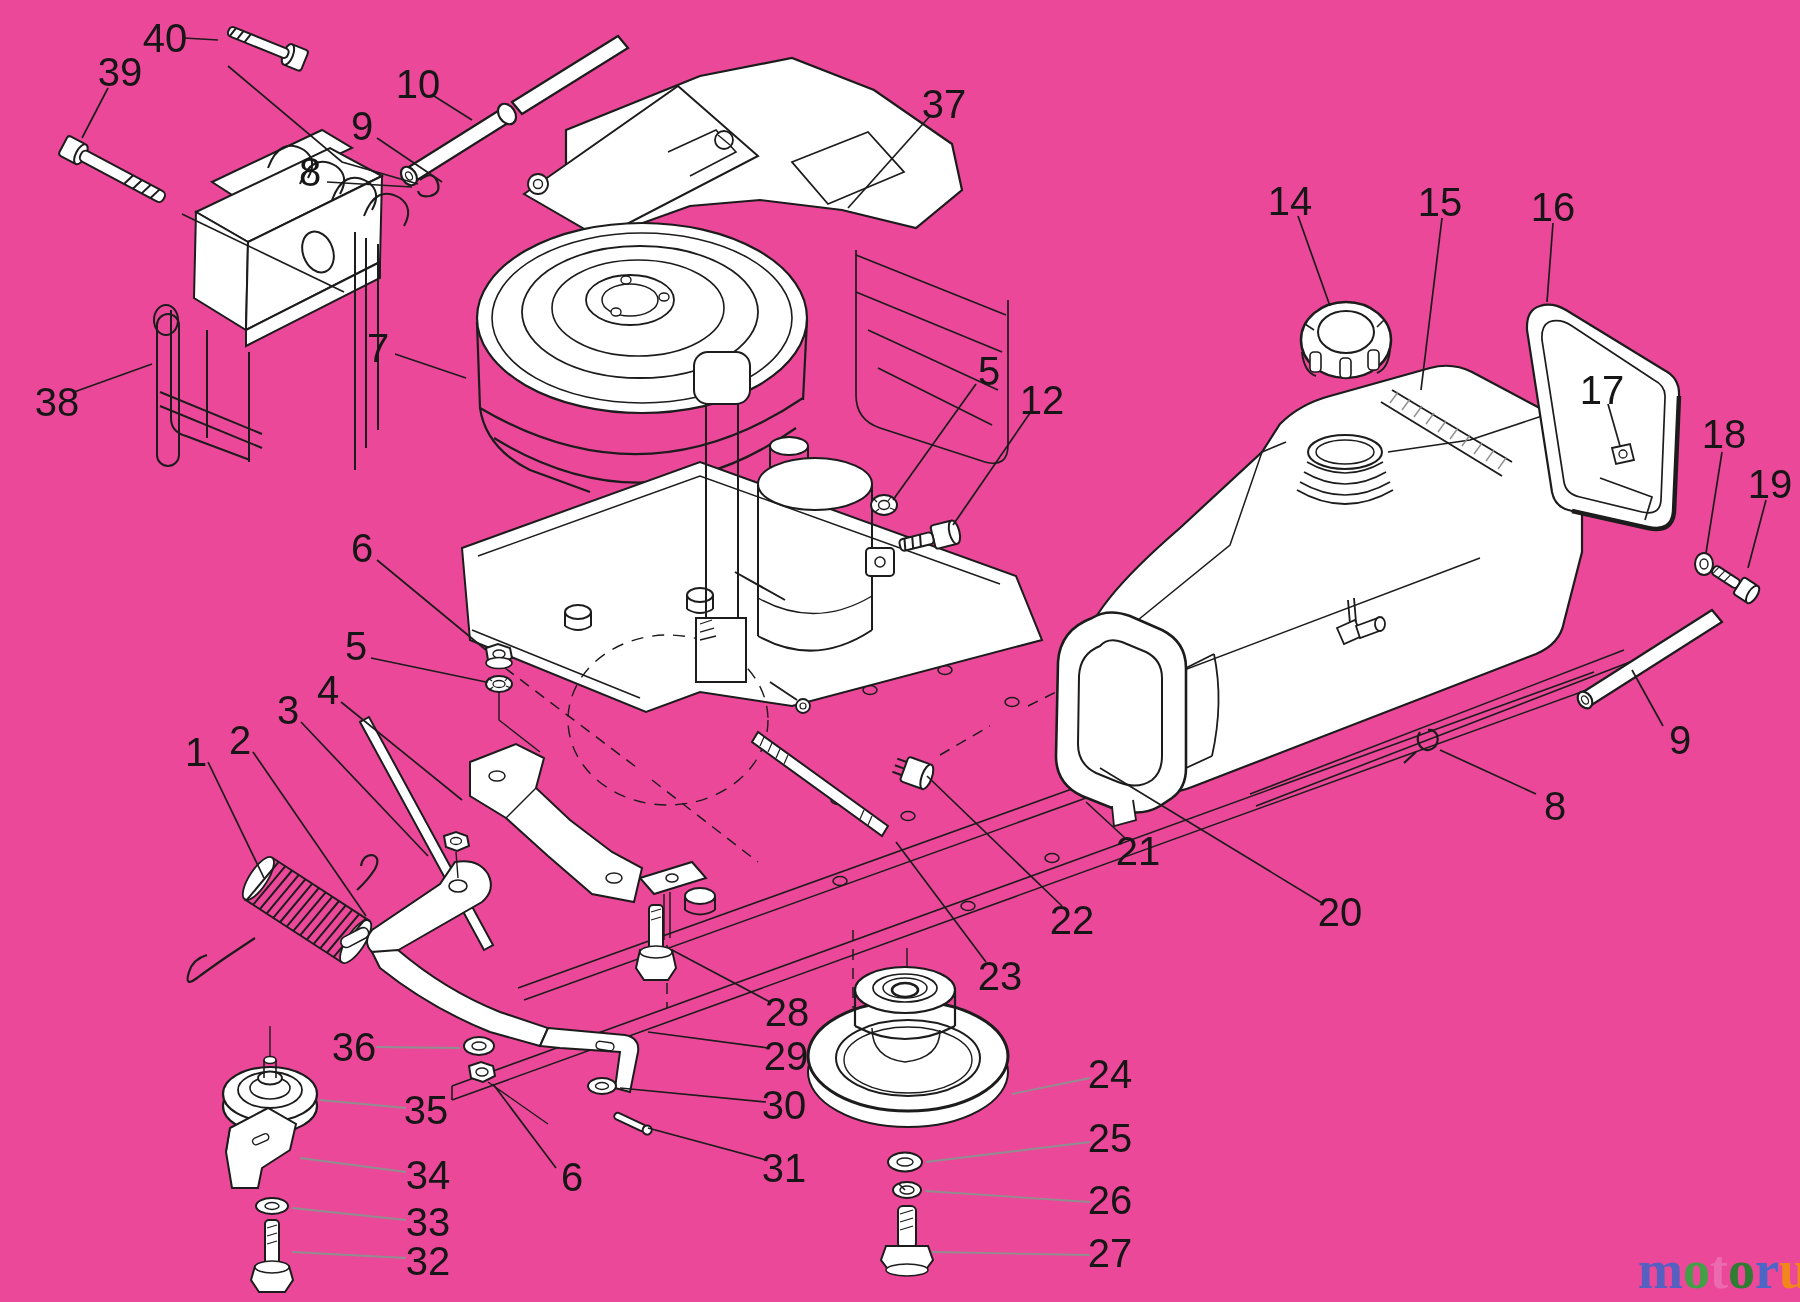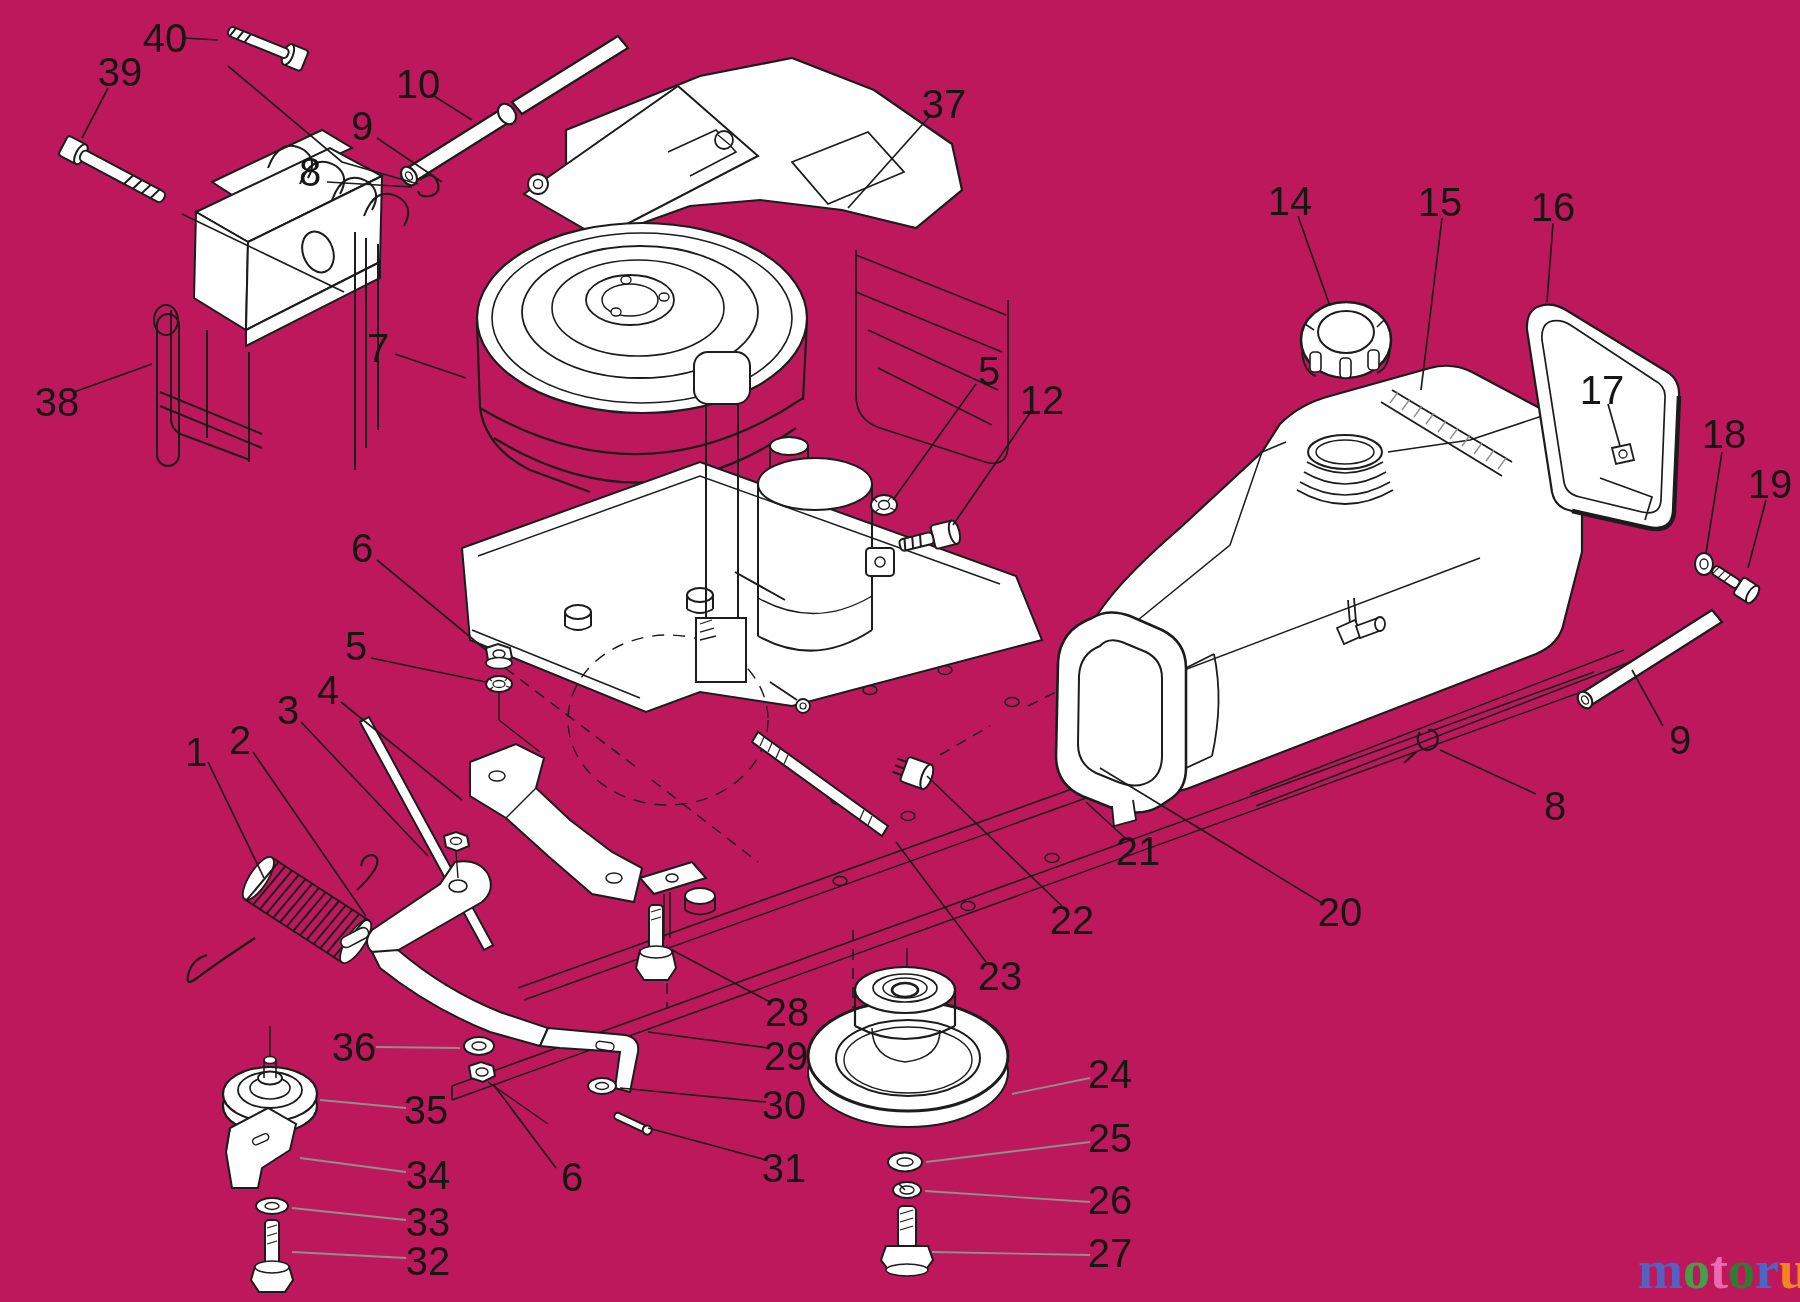--- a/index.html
+++ b/index.html
@@ -1,16 +1,16 @@
 <!DOCTYPE html>
 <html><head>
 <meta charset="utf-8">
 <style>
   html,body{margin:0;padding:0;background:#fff;}
-  #stage{position:relative;width:1800px;height:1302px;background:#be185d;overflow:hidden;
+  #stage{position:relative;width:1800px;height:1302px;background:#ec4899;overflow:hidden;
          font-family:"Liberation Sans",sans-serif;}
   svg{position:absolute;left:0;top:0;}
   .callout{font-family:"Liberation Sans",sans-serif;font-size:40px;fill:#161616;}
   .logo{font-family:"Liberation Serif","DejaVu Serif",serif;font-weight:bold;font-size:54px;}
   .logo-suffix{font-family:"Liberation Serif","DejaVu Serif",serif;font-weight:bold;font-size:26px;}
 </style>
 </head>
 <body>
 
 <div id="stage">

